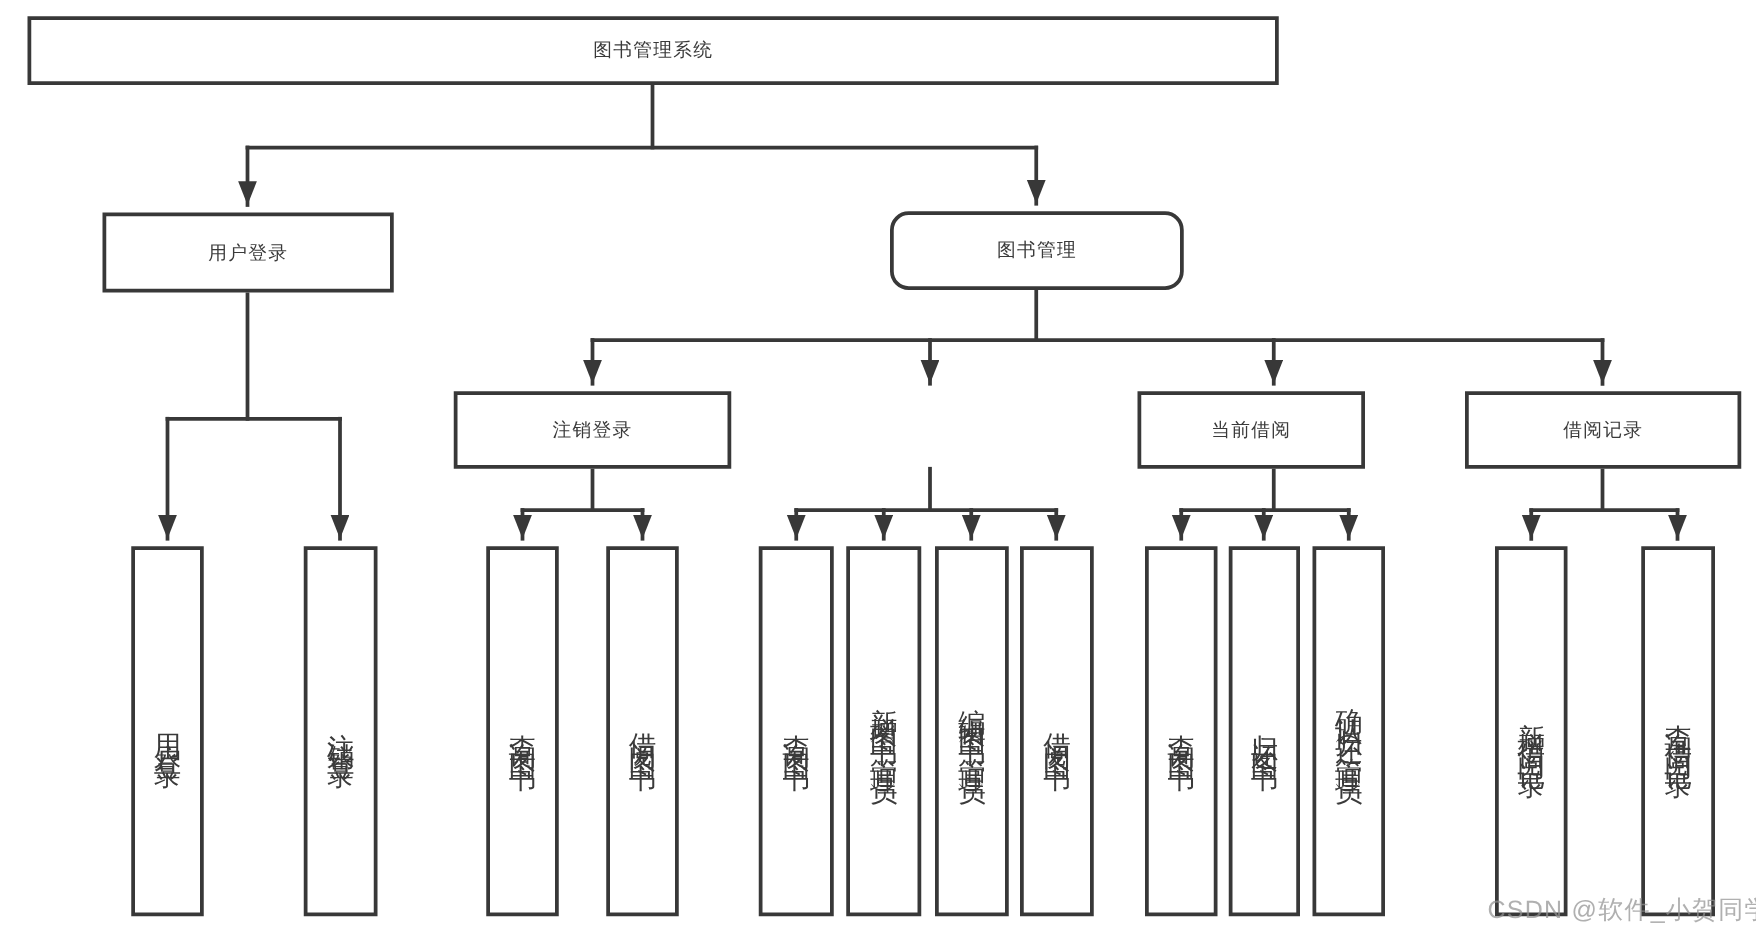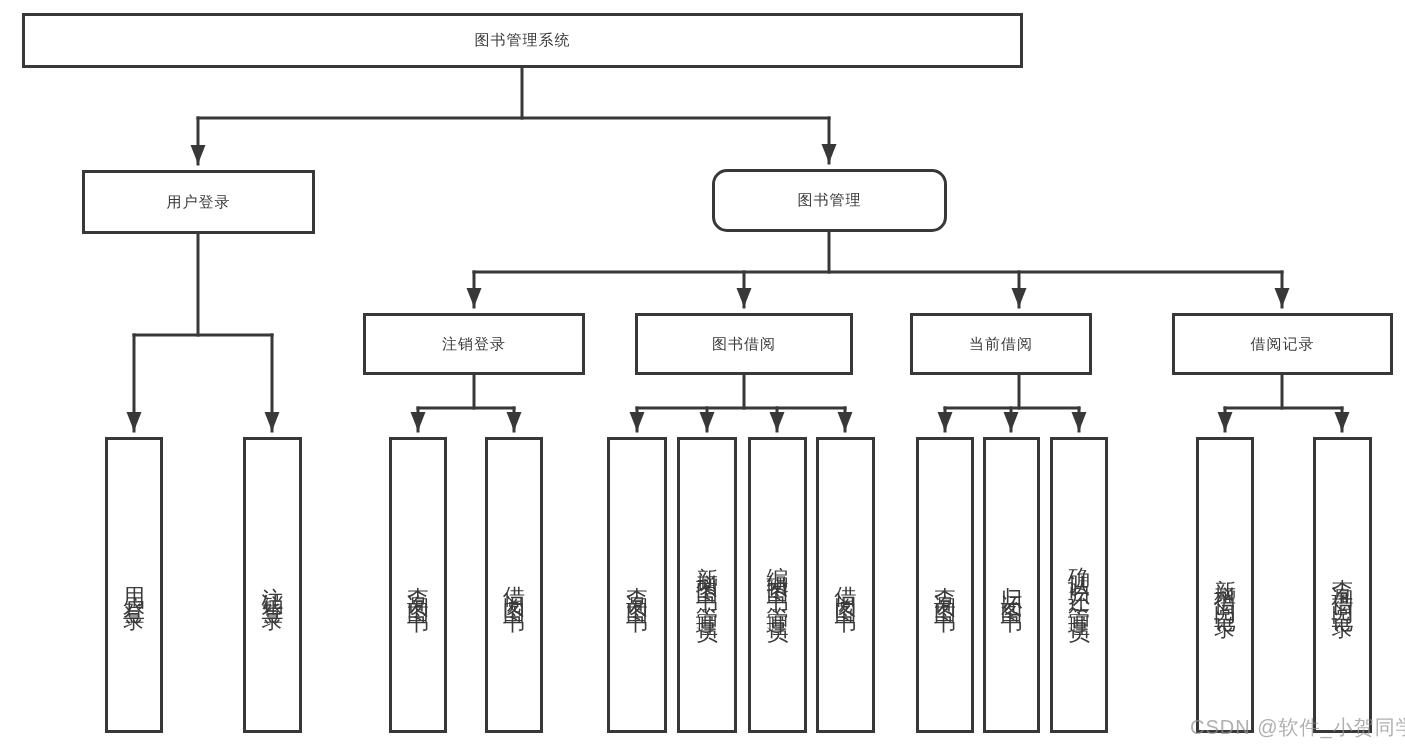--- a/index.html
+++ b/index.html
@@ -99,23 +99,20 @@
   <div class="node hnode" style="left:82px;top:170px;width:233px;height:64px;">
     <span>用户登录</span>
   </div>
   <div class="node hnode" style="left:712px;top:169px;width:235px;height:63px;border-radius:15px;">
     <span>图书管理</span>
   </div>
 
   <div class="node hnode" style="left:363px;top:313px;width:222px;height:62px;">
     <span>注销登录</span>
   </div>
-  <div class="node hnode" style="left:635px;top:313px;width:218px;height:62px;">
-    <span>图书借阅</span>
-  </div>
   <div class="node hnode" style="left:910px;top:313px;width:182px;height:62px;">
     <span>当前借阅</span>
   </div>
   <div class="node hnode" style="left:1172px;top:313px;width:221px;height:62px;">
     <span>借阅记录</span>
   </div>
 
   <div class="node vnode" style="left:105px;top:437px;width:58px;height:296px;">
     <span class="vtext">用户登录</span>
   </div>

